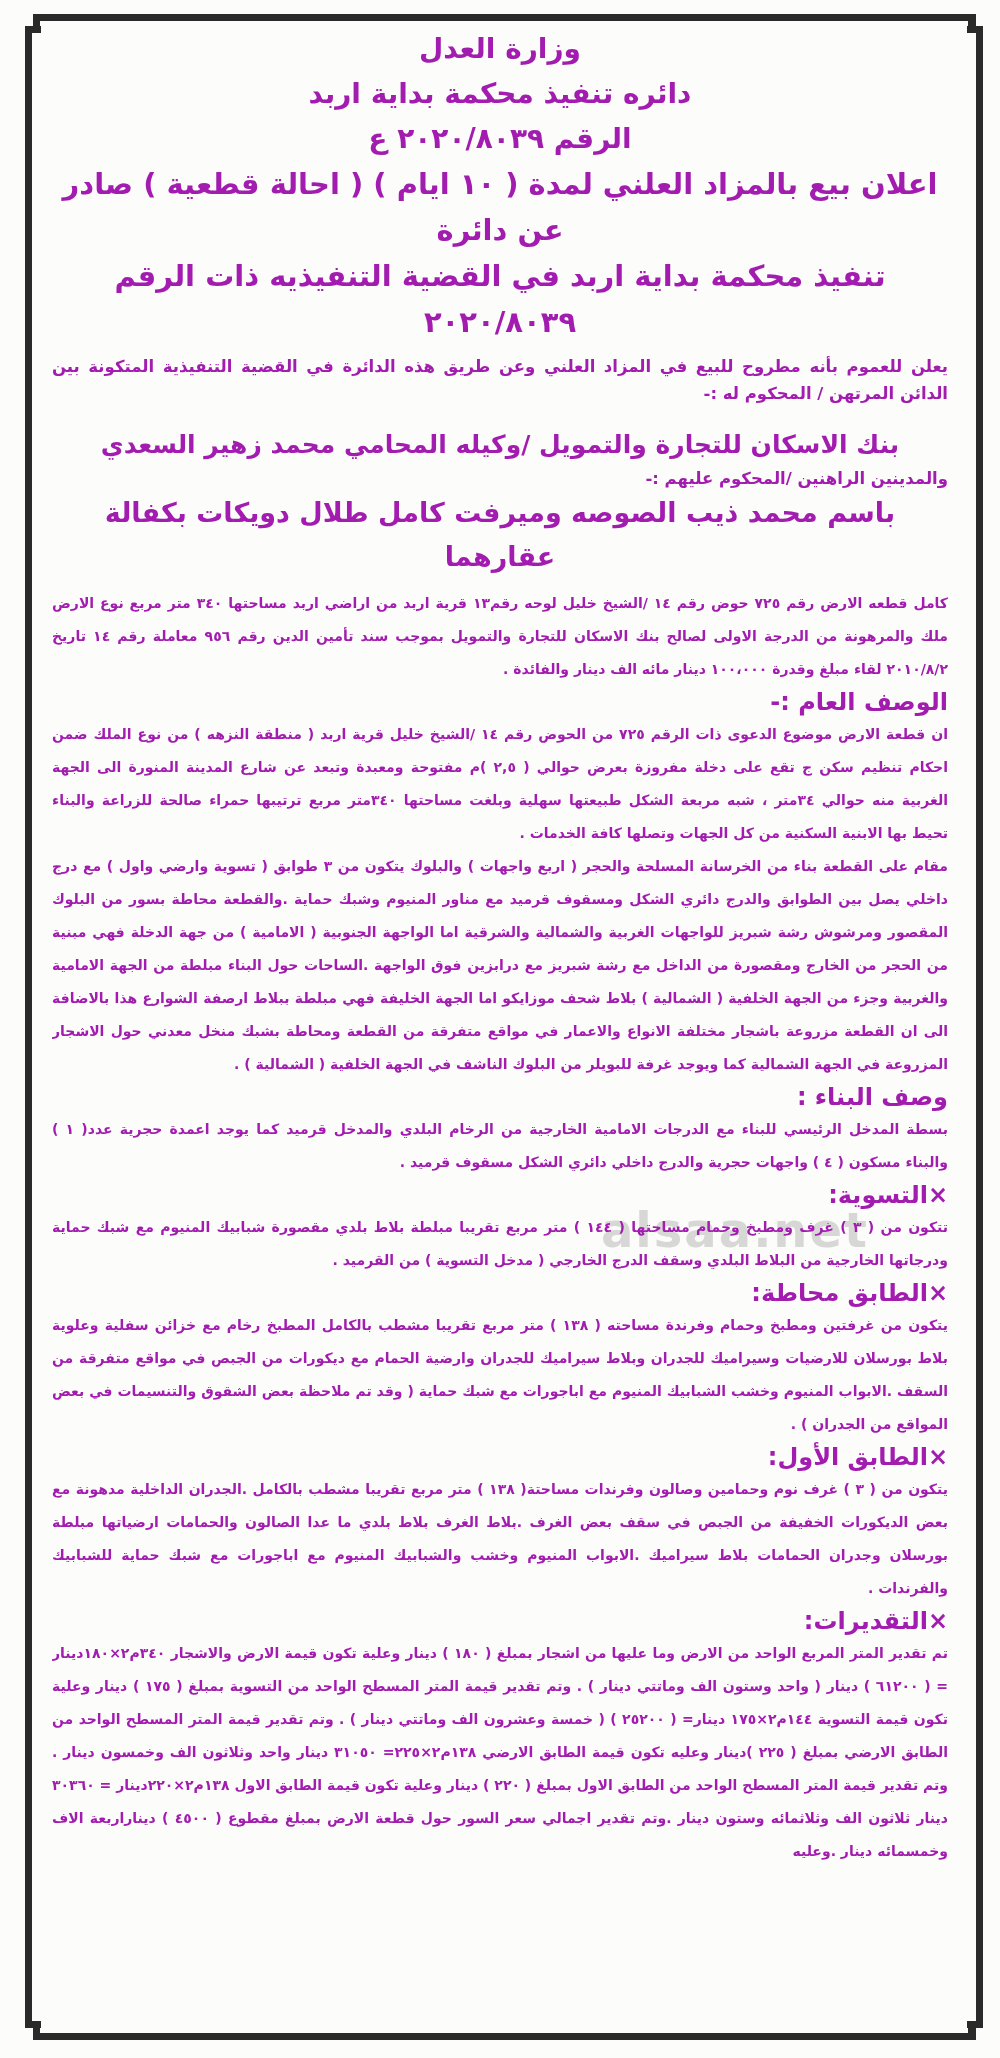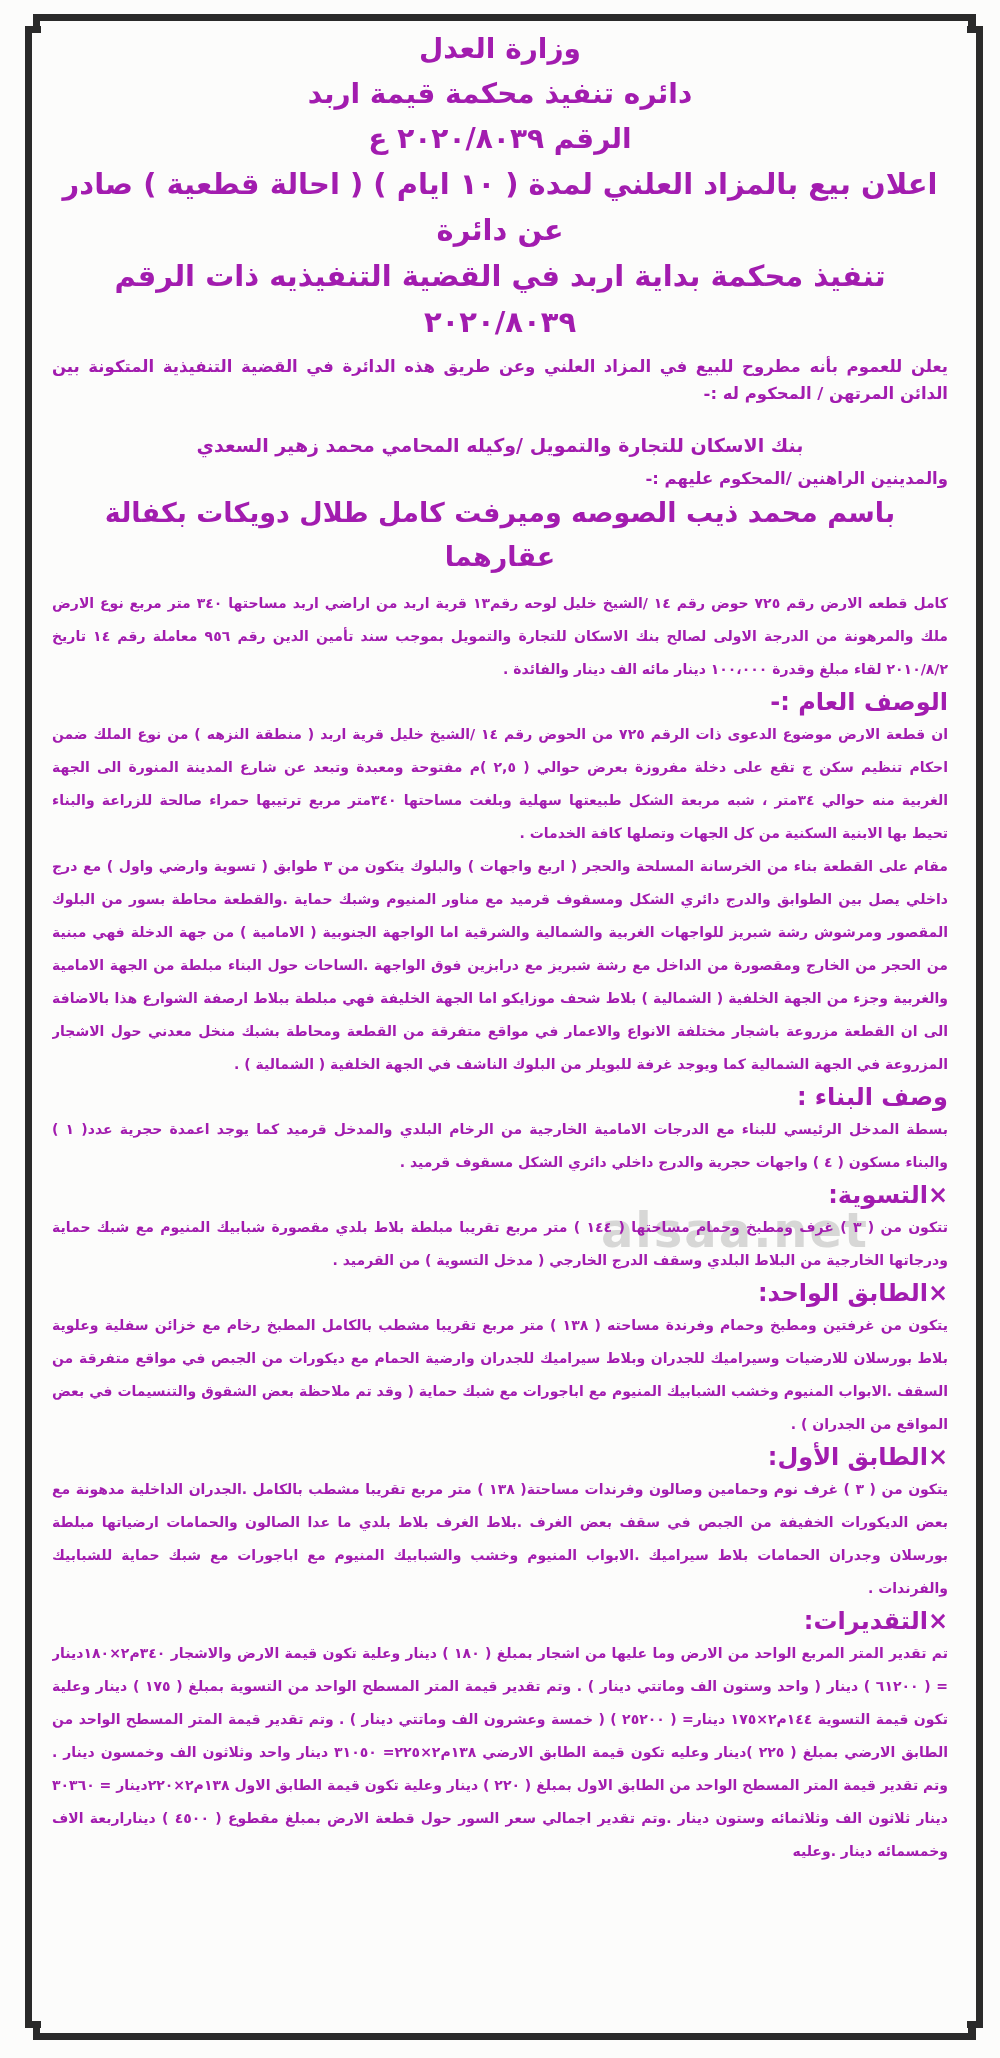--- a/index.html
+++ b/index.html
@@ -28,21 +28,21 @@
   .stub-br-h{left:967px;top:2021px;width:16px;height:7px;}
   
   .content{
     position:absolute;left:52px;right:52px;top:26px;bottom:34px;
     direction:rtl;color:#a21caf;font-weight:bold;overflow:hidden;
   }
   .c{text-align:center;}
   .ministry,.department,.case-number{font-size:28px;line-height:45px;}
   .title-line{font-size:29px;line-height:46px;}
   .intro{font-size:16.5px;line-height:27px;text-align:justify;margin-top:8px;}
-  .creditor{font-size:19px;line-height:42px;}
+  .creditor{font-size:25px;line-height:42px;}
   .debtors-label{font-size:16.5px;line-height:25px;text-align:right;}
   .debtors{font-size:27px;line-height:44px;margin-bottom:8px;}
   .para{font-size:14px;line-height:33px;text-align:justify;margin:0;}
   .section-heading{font-size:24px;line-height:32px;text-align:right;margin:0;}
   
   .watermark{
     position:absolute;left:575px;top:1202px;width:320px;
     direction:ltr;text-align:center;
     font-size:48px;letter-spacing:2px;font-weight:bold;
     color:rgba(155,155,155,0.38);
@@ -65,21 +65,21 @@
   <div class="bar stub-bl-v"></div>
   <div class="bar stub-bl-h"></div>
   <div class="bar stub-br-v"></div>
   <div class="bar stub-br-h"></div>
 
   <div class="watermark">alsaa.net</div>
 
   <div class="content">
 
     <div class="ministry c">وزارة العدل</div>
-    <div class="department c">دائره تنفيذ محكمة قيمة اربد</div>
+    <div class="department c">دائره تنفيذ محكمة بداية اربد</div>
     <div class="case-number c">الرقم ٢٠٢٠/٨٠٣٩ ع</div>
     <div class="title-line c">اعلان بيع بالمزاد العلني لمدة ( ١٠ ايام ) ( احالة قطعية ) صادر عن دائرة</div>
     <div class="title-line c">تنفيذ محكمة بداية اربد في القضية التنفيذيه ذات الرقم ٢٠٢٠/٨٠٣٩</div>
 
     <p class="intro">يعلن للعموم بأنه مطروح للبيع في المزاد العلني  وعن طريق هذه الدائرة في القضية التنفيذية المتكونة بين الدائن المرتهن / المحكوم له :-</p>
 
     <div class="creditor c">بنك الاسكان للتجارة والتمويل /وكيله  المحامي محمد زهير السعدي</div>
     <div class="debtors-label">والمدينين الراهنين /المحكوم عليهم :-</div>
     <div class="debtors c">باسم محمد ذيب الصوصه وميرفت كامل طلال دويكات  بكفالة عقارهما</div>
 
@@ -98,21 +98,21 @@
       <p class="section-heading">وصف البناء  :</p>
       <p class="para">بسطة المدخل الرئيسي للبناء مع الدرجات الامامية الخارجية من الرخام البلدي والمدخل قرميد كما يوجد اعمدة حجرية عدد( ١ ) والبناء مسكون ( ٤ ) واجهات حجرية والدرج داخلي دائري الشكل مسقوف قرميد .</p>
     </div>
 
     <div>
       <p class="section-heading">×التسوية:</p>
       <p class="para">تتكون من ( ٣ ) غرف ومطبخ وحمام مساحتها ( ١٤٤ ) متر مربع تقريبا مبلطة بلاط بلدي مقصورة شبابيك  المنيوم مع شبك حماية ودرجاتها الخارجية من البلاط البلدي وسقف الدرج الخارجي ( مدخل التسوية ) من القرميد .</p>
     </div>
 
     <div>
-      <p class="section-heading">×الطابق الواحد:</p>
+      <p class="section-heading">×الطابق محاطة:</p>
       <p class="para">يتكون من غرفتين ومطبخ وحمام وفرندة مساحته ( ١٣٨ ) متر مربع تقريبا مشطب بالكامل المطبخ رخام مع خزائن سفلية وعلوية بلاط بورسلان للارضيات وسيراميك للجدران وبلاط سيراميك للجدران وارضية الحمام مع ديكورات من الجبص في مواقع متفرقة من السقف  .الابواب المنيوم وخشب الشبابيك المنيوم مع اباجورات مع شبك حماية ( وقد تم ملاحظة بعض الشقوق والتنسيمات في بعض المواقع من الجدران ) .</p>
     </div>
 
     <div>
       <p class="section-heading">×الطابق الأول:</p>
       <p class="para">يتكون من ( ٣ ) غرف نوم وحمامين وصالون وفرندات مساحتة( ١٣٨ ) متر مربع تقريبا مشطب بالكامل  .الجدران الداخلية مدهونة مع بعض الديكورات الخفيفة من الجبص في سقف بعض الغرف  .بلاط الغرف بلاط بلدي ما عدا الصالون والحمامات ارضياتها مبلطة بورسلان وجدران الحمامات بلاط سيراميك  .الابواب المنيوم وخشب والشبابيك المنيوم مع اباجورات مع شبك حماية للشبابيك والفرندات .</p>
     </div>
 
     <div>
       <p class="section-heading">×التقديرات:</p>

